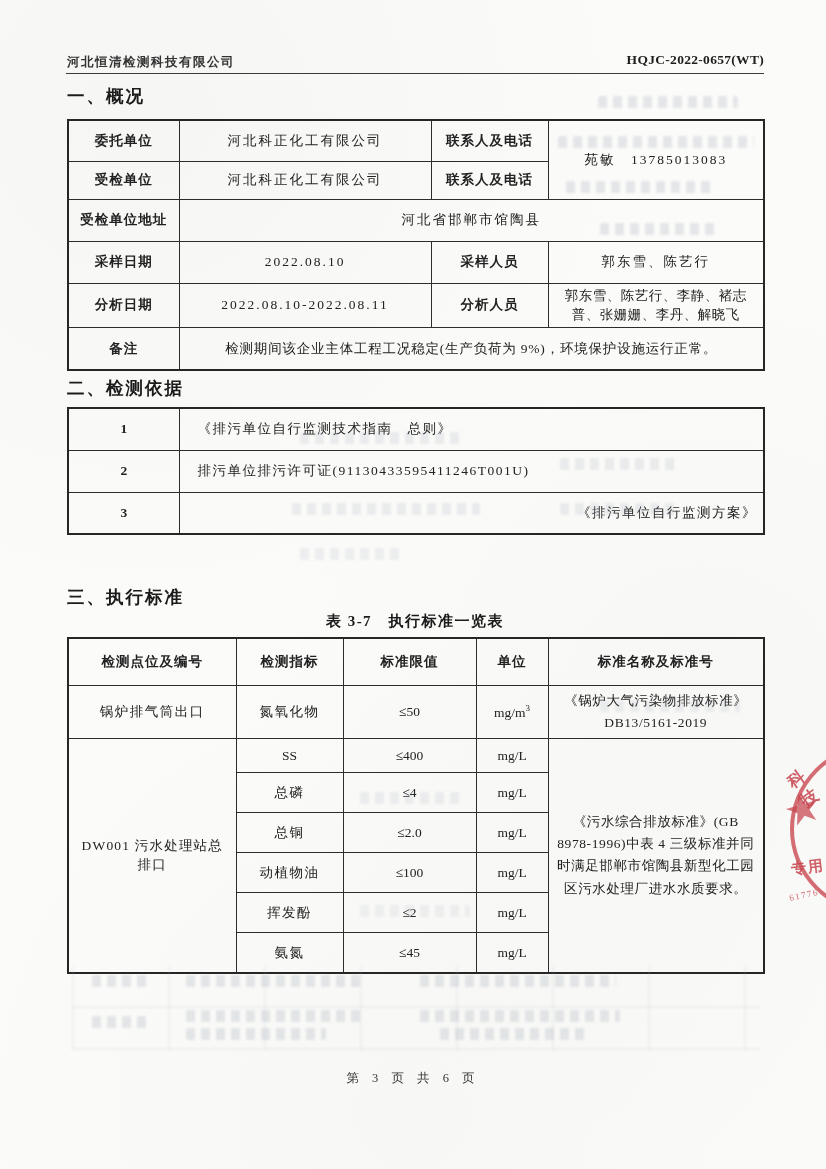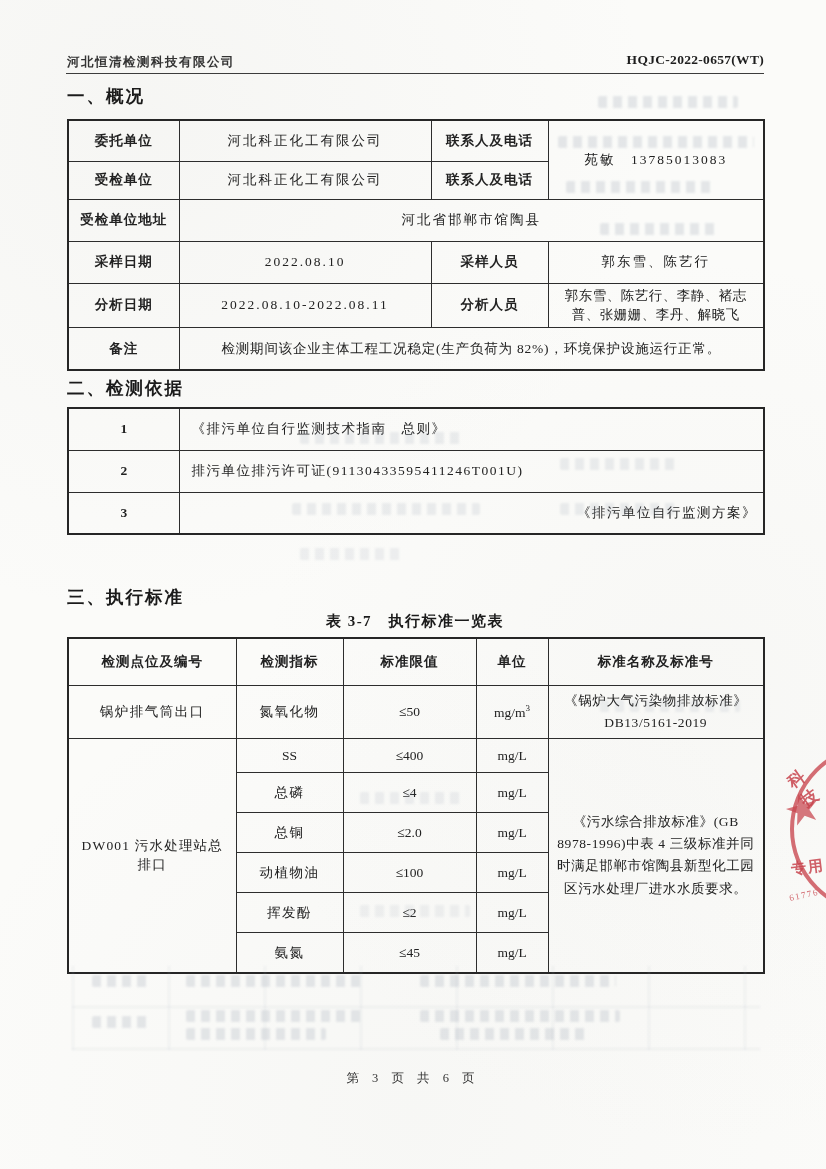--- a/index.html
+++ b/index.html
@@ -32,21 +32,21 @@
         vertical-align:middle;padding:2px 6px;color:#222;line-height:1.45;overflow:hidden;}
   table.doc{border:2.2px solid #262626;}
   .lbl{font-weight:700;letter-spacing:1px;}
   .val{letter-spacing:2px;}
   .pre{white-space:pre;}
 
   .t1{left:67px;top:119px;width:696px;border-radius:26px;}
   .t2{left:67px;top:407px;width:696px;}
   .t3{left:67px;top:637px;width:696px;}
 
-  .t2 .basis-cell{text-align:left;padding-left:12px;letter-spacing:1.5px;}
+  .t2 .basis-cell{text-align:left;padding-left:18px;letter-spacing:1.5px;}
   .t2 tr:nth-child(3) .basis-cell{padding-left:27px;text-align:right;}
   .t2 .no-cell{font-weight:700;}
 
   .caption{left:67px;top:612px;width:696px;text-align:center;font-size:15px;font-weight:700;
            letter-spacing:1.5px;color:#1b1b1b;}
 
   .std-cell{letter-spacing:.6px;line-height:1.65;padding:4px 8px;}
   sup{font-size:9px;}
 
   
@@ -111,21 +111,21 @@
     <td class="val">郭东雪、陈艺行</td>
   </tr>
   <tr style="height:42px">
     <td class="lbl">分析日期</td>
     <td class="val">2022.08.10-2022.08.11</td>
     <td class="lbl">分析人员</td>
     <td class="val" style="letter-spacing:.5px">郭东雪、陈艺行、李静、褚志普、张姗姗、李丹、解晓飞</td>
   </tr>
   <tr style="height:43px">
     <td class="lbl">备注</td>
-    <td class="val" colspan="3" style="letter-spacing:.8px">检测期间该企业主体工程工况稳定(生产负荷为 82%)，环境保护设施运行正常。</td>
+    <td class="val" colspan="3" style="letter-spacing:.8px">检测期间该企业主体工程工况稳定(生产负荷为 9%)，环境保护设施运行正常。</td>
   </tr>
 </tbody>
   </table>
 
 <div class="abs sec sec-2">二、检测依据</div>
 
 <table class="abs doc t2">
   <colgroup>
       <col style="width:111px">
       <col style="width:585px">

